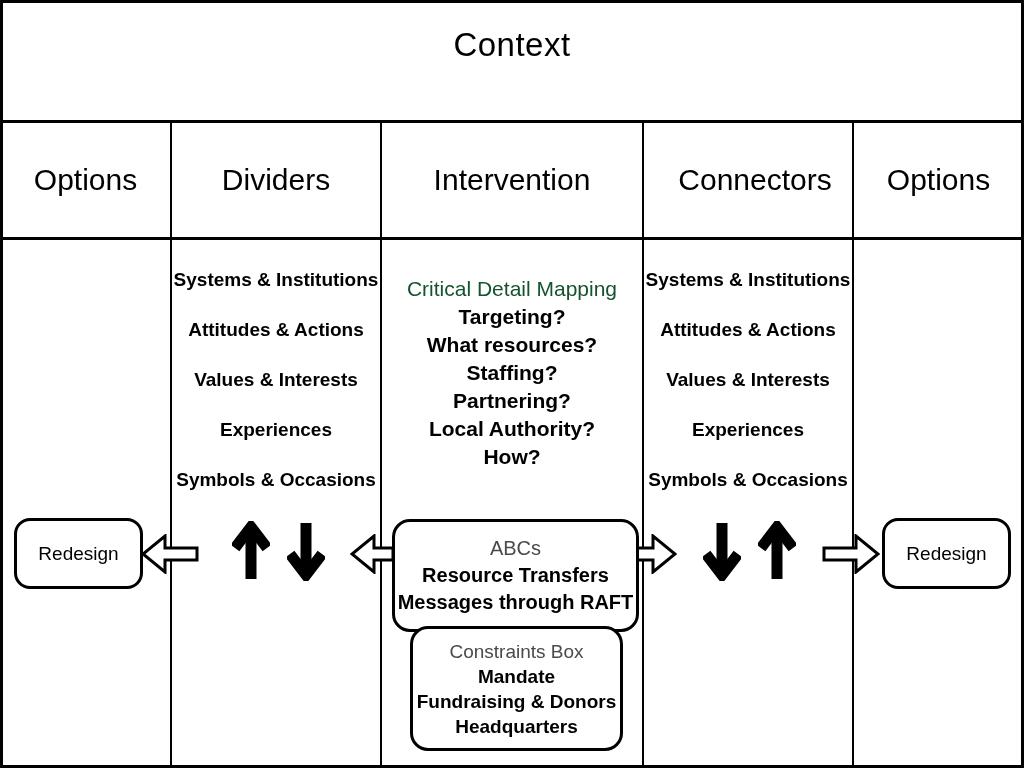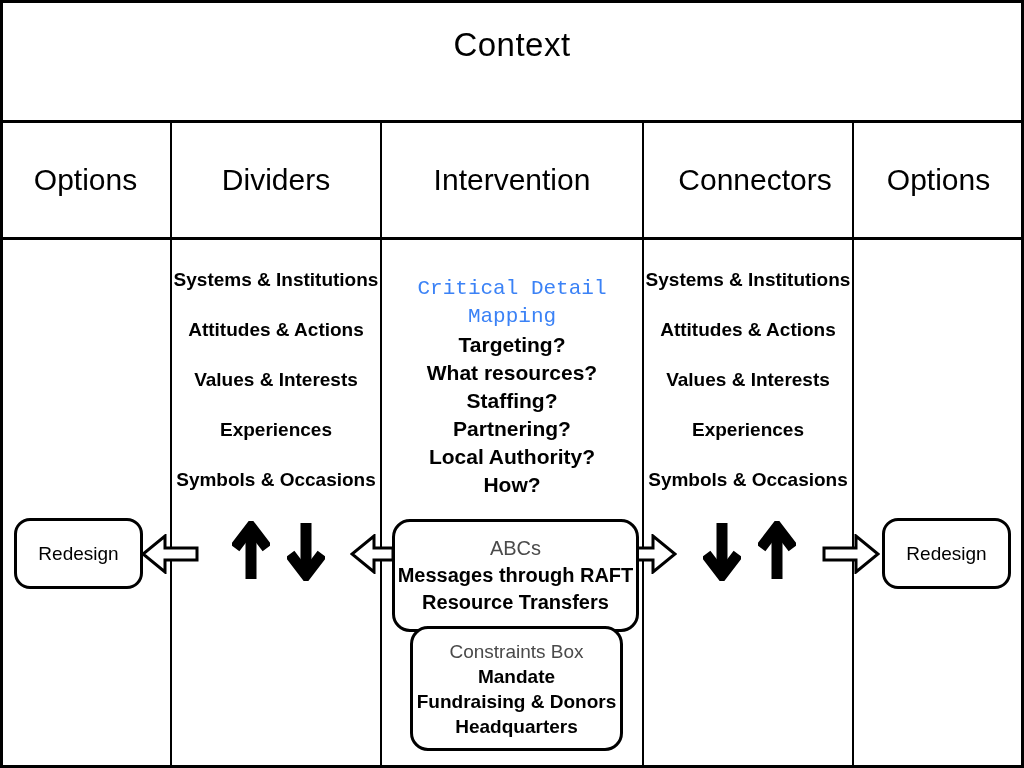--- a/index.html
+++ b/index.html
@@ -22,21 +22,21 @@
     font-size:30px;white-space:nowrap;
   }
 
   .vlist{position:absolute;top:255px;width:210px;display:flex;flex-direction:column;z-index:2;}
   .vlist .item{
     height:50px;display:flex;align-items:center;justify-content:center;
     font-size:19px;font-weight:600;white-space:nowrap;
   }
 
   .iv-block{position:absolute;left:381px;top:275px;width:262px;text-align:center;z-index:2;}
-  .iv-title{font-size:21px;line-height:28px;font-weight:400;color:#3b82f6;font-family:Liberation Mono, monospace;}
+  .iv-title{font-size:21px;line-height:28px;font-weight:400;color:#14532d;}
   .iv-q{font-size:21px;line-height:28px;font-weight:700;}
 
   .rbox{
     position:absolute;background:#fff;border:3px solid #000;border-radius:18px;
     display:flex;flex-direction:column;align-items:center;justify-content:center;
     text-align:center;z-index:3;
   }
   .abc-box{left:392px;top:499px;width:241px;height:107px;margin-top:20px;}
   .abc-box .box-title{font-size:20px;line-height:27px;font-weight:400;color:#4a4a4a;}
   .abc-box .box-line{font-size:20px;line-height:27px;font-weight:700;white-space:nowrap;}
@@ -128,22 +128,22 @@
     <path d="M19 8 L19 58" stroke="#000" stroke-width="11" fill="none"></path>
     <path d="M3 27 L19 6 L35 27" stroke="#000" stroke-width="11" fill="none"></path>
   </svg>
   <svg class="arrow" style="left:758px;top:521px;" width="38" height="60" viewBox="0 0 38 60">
     <path d="M19 8 L19 58" stroke="#000" stroke-width="11" fill="none"></path>
     <path d="M3 27 L19 6 L35 27" stroke="#000" stroke-width="11" fill="none"></path>
   </svg>
 
   <div class="rbox abc-box">
     <div class="box-title">ABCs</div>
+    <div class="box-line">Resource Transfers</div>
     <div class="box-line">Messages through RAFT</div>
-    <div class="box-line">Resource Transfers</div>
   </div>
 
   <div class="rbox constraints-box">
     <div class="box-title">Constraints Box</div>
     <div class="box-line">Mandate</div>
     <div class="box-line">Fundraising &amp; Donors</div>
     <div class="box-line">Headquarters</div>
   </div>
 
   <div class="redesign redesign-left">Redesign</div>

